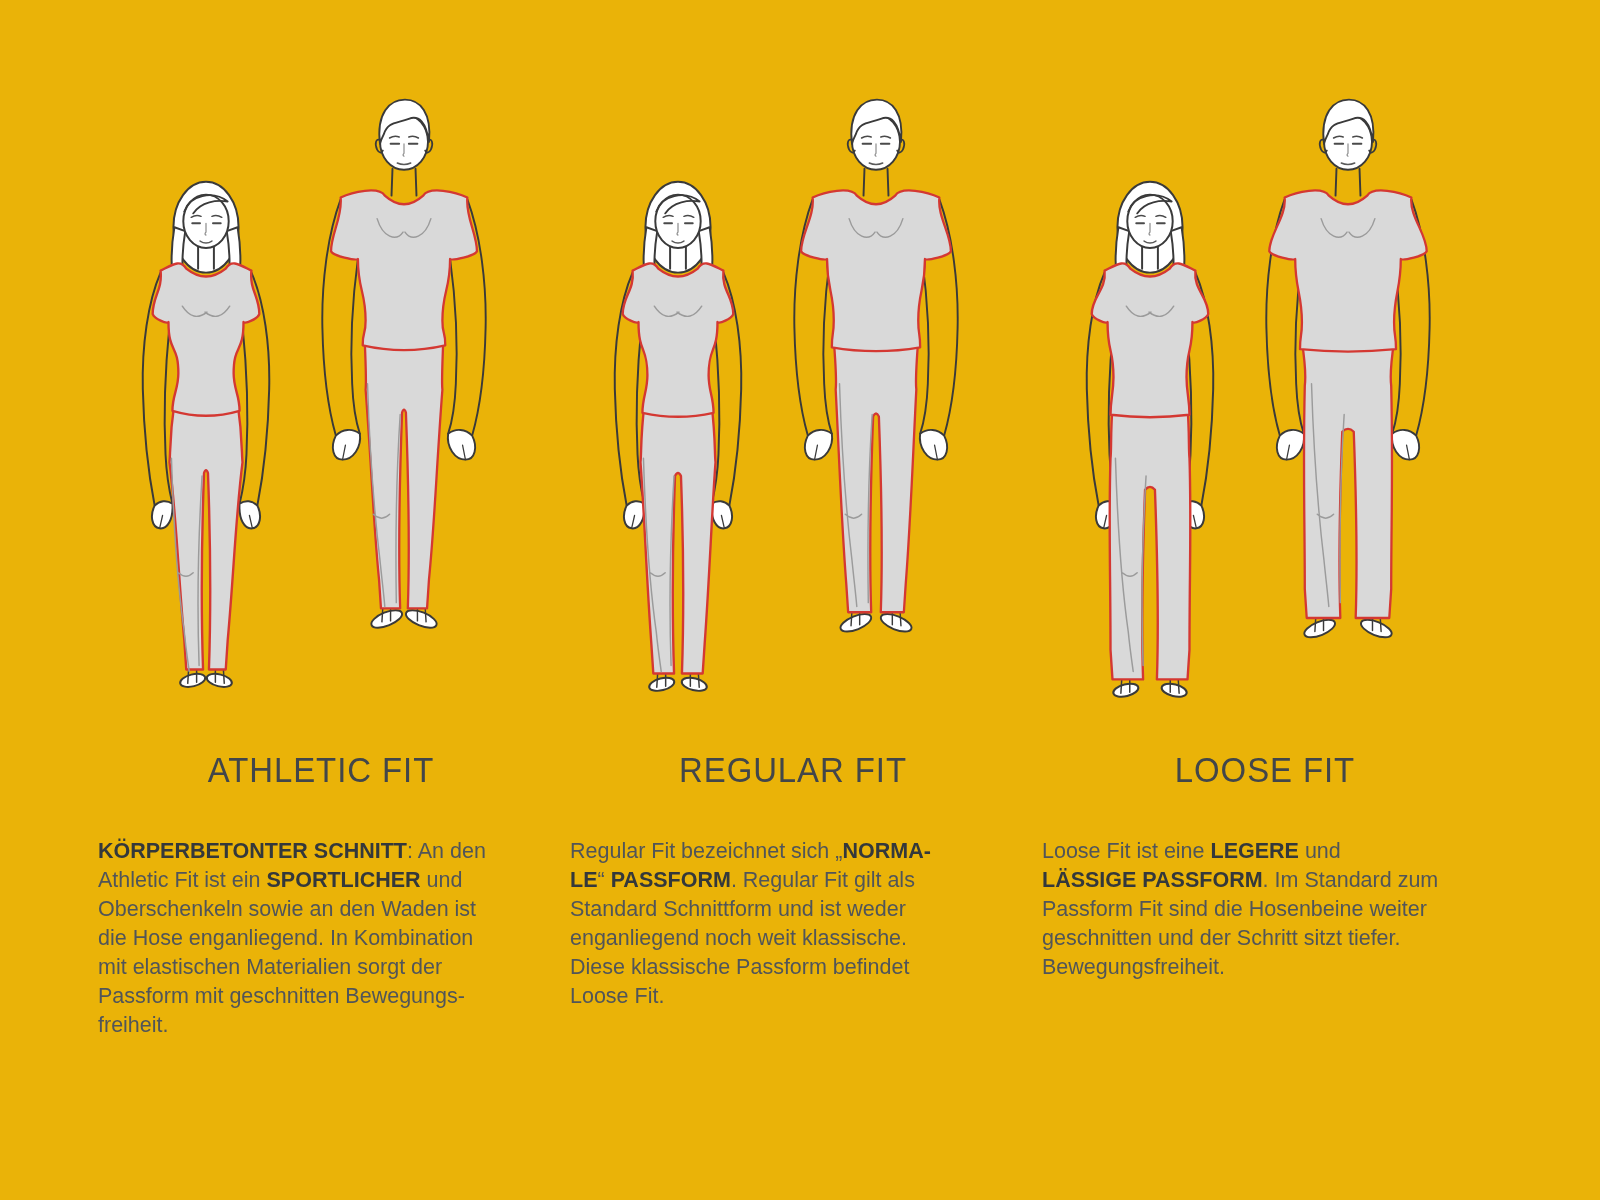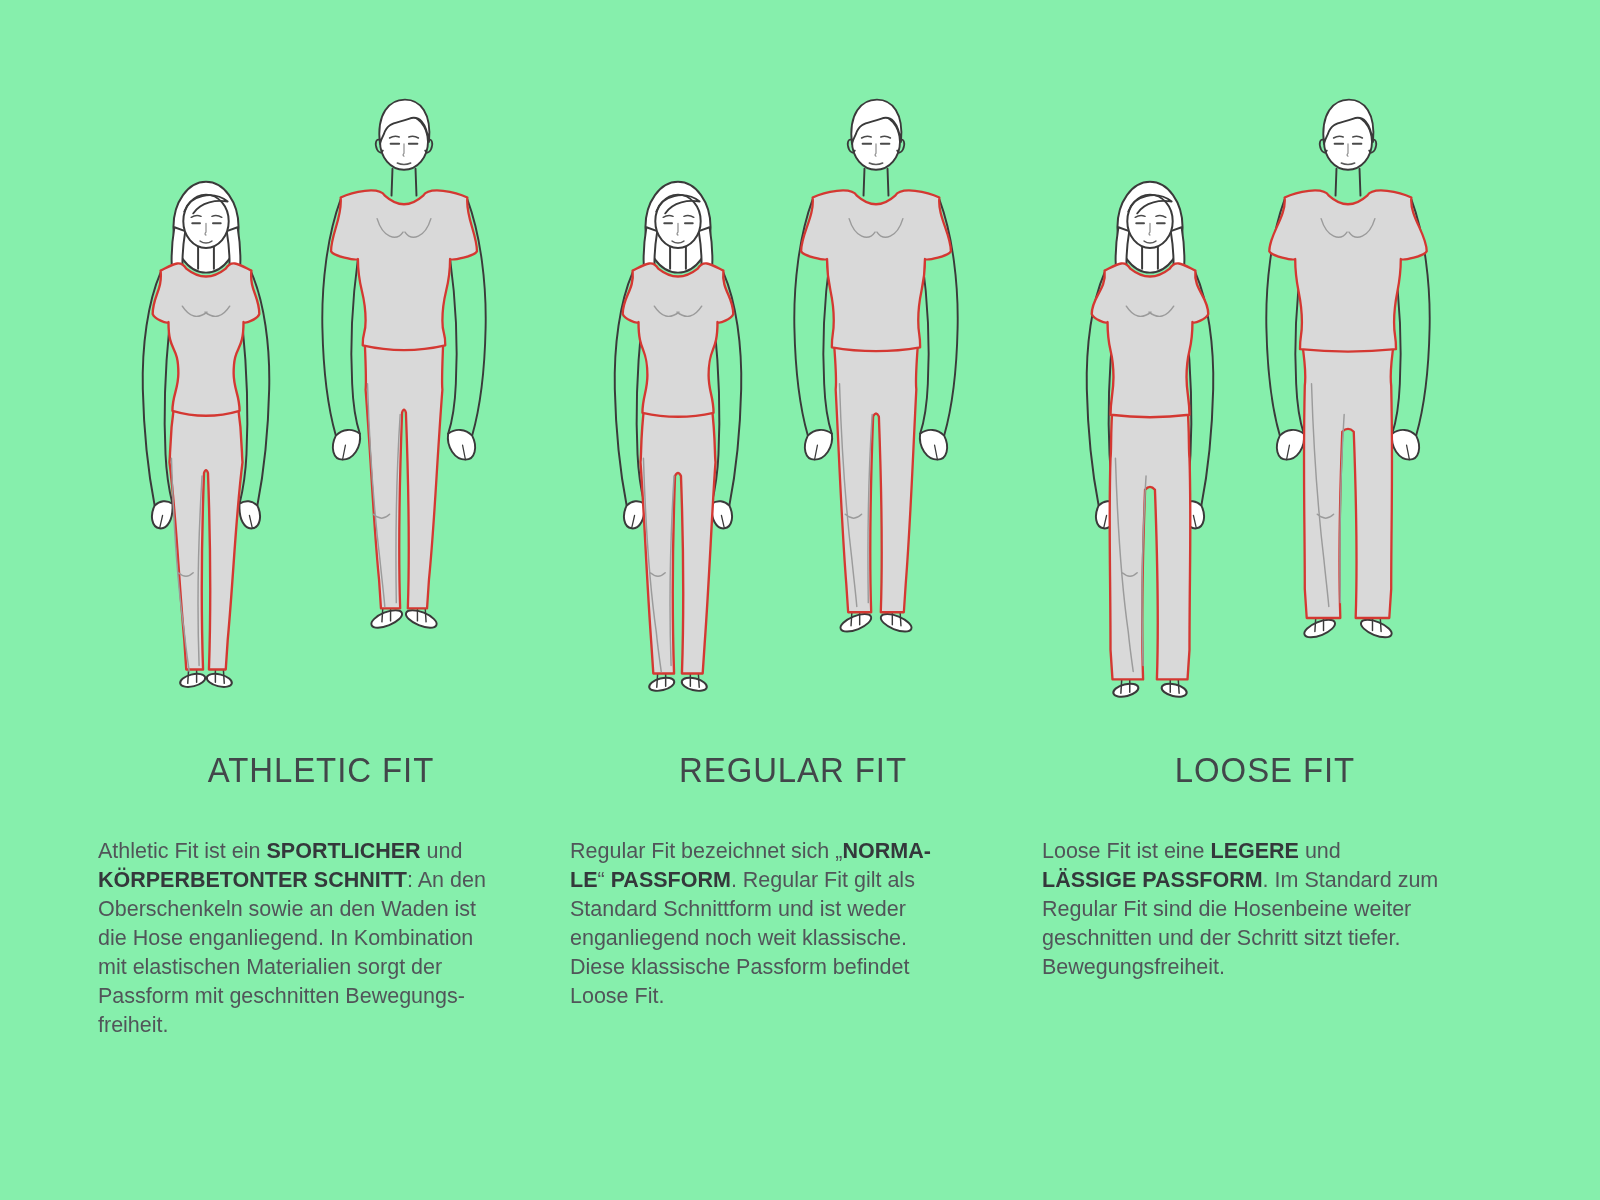--- a/index.html
+++ b/index.html
@@ -1,16 +1,16 @@
 <!DOCTYPE html>
 <html><head>
 <meta charset="utf-8">
 <style>
   html,body{margin:0;padding:0;background:#fff;}
-  .canvas{position:relative;width:1600px;height:1200px;background:#86efac;overflow:hidden;
+  .canvas{position:relative;width:1600px;height:1200px;background:#eab308;overflow:hidden;
           font-family:"Liberation Sans",sans-serif;}
   .col{position:absolute;top:0;width:446px;height:1200px;}
   .col1{left:98px}.col2{left:570px}.col3{left:1042px}
   .figures{position:absolute;top:90px;left:0;width:446px;height:650px;}
   .fig-woman{position:absolute;left:24px;top:76px;width:168px;height:543px;}
   .fig-man{position:absolute;left:210px;top:0;width:192px;height:576px;}
   h2.fit-heading{position:absolute;top:748px;left:0;width:100%;margin:0;text-align:center;
      font-size:35px;font-weight:400;letter-spacing:1px;color:#42464a;line-height:44px;
      transform:scaleX(.94);transform-origin:center;white-space:nowrap;}
   .desc{position:absolute;top:837px;left:0;width:446px;font-size:21.5px;line-height:29px;
@@ -136,22 +136,22 @@
     C154,106 126,100 120,110
     Q100,128 80,110
     C74,100 46,106 34,112 Z" fill="#d9d9d9" stroke="#d43832" stroke-width="2.4"></path>
       <path d="M72,134 C78,154 92,158 99,148 M128,134 C122,154 108,158 101,148" fill="none" stroke="#9b9b9b" stroke-width="1.5"></path>
     </g>
   </svg>
         </div>
     </div>
     <h2 class="fit-heading">ATHLETIC FIT</h2>
     <div class="desc">
+        <div class="line"><span class="b">KÖRPERBETONTER SCHNITT</span><span>: An den</span></div>
         <div class="line"><span>Athletic Fit ist ein </span><span class="b">SPORTLICHER</span><span> und</span></div>
-        <div class="line"><span class="b">KÖRPERBETONTER SCHNITT</span><span>: An den</span></div>
         <div class="line"><span>Oberschenkeln sowie an den Waden ist</span></div>
         <div class="line"><span>die Hose enganliegend. In Kombination</span></div>
         <div class="line"><span>mit elastischen Materialien sorgt der</span></div>
         <div class="line"><span>Passform mit geschnitten Bewegungs-</span></div>
         <div class="line"><span>freiheit.</span></div>
       </div>
   </section>
 
   <section class="col col2">
     <div class="figures">
@@ -395,19 +395,19 @@
     C74,100 46,106 34,112 Z" fill="#d9d9d9" stroke="#d43832" stroke-width="2.4"></path>
       <path d="M72,134 C78,154 92,158 99,148 M128,134 C122,154 108,158 101,148" fill="none" stroke="#9b9b9b" stroke-width="1.5"></path>
     </g>
   </svg>
         </div>
     </div>
     <h2 class="fit-heading">LOOSE FIT</h2>
     <div class="desc">
         <div class="line"><span>Loose Fit ist eine </span><span class="b">LEGERE</span><span> und</span></div>
         <div class="line"><span class="b">LÄSSIGE PASSFORM</span><span>. Im Standard zum</span></div>
-        <div class="line"><span>Regular Fit sind die Hosenbeine weiter</span></div>
+        <div class="line"><span>Passform Fit sind die Hosenbeine weiter</span></div>
         <div class="line"><span>geschnitten und der Schritt sitzt tiefer.</span></div>
         <div class="line"><span>Bewegungsfreiheit.</span></div>
       </div>
   </section>
 
 </div>
 
 </body></html>

